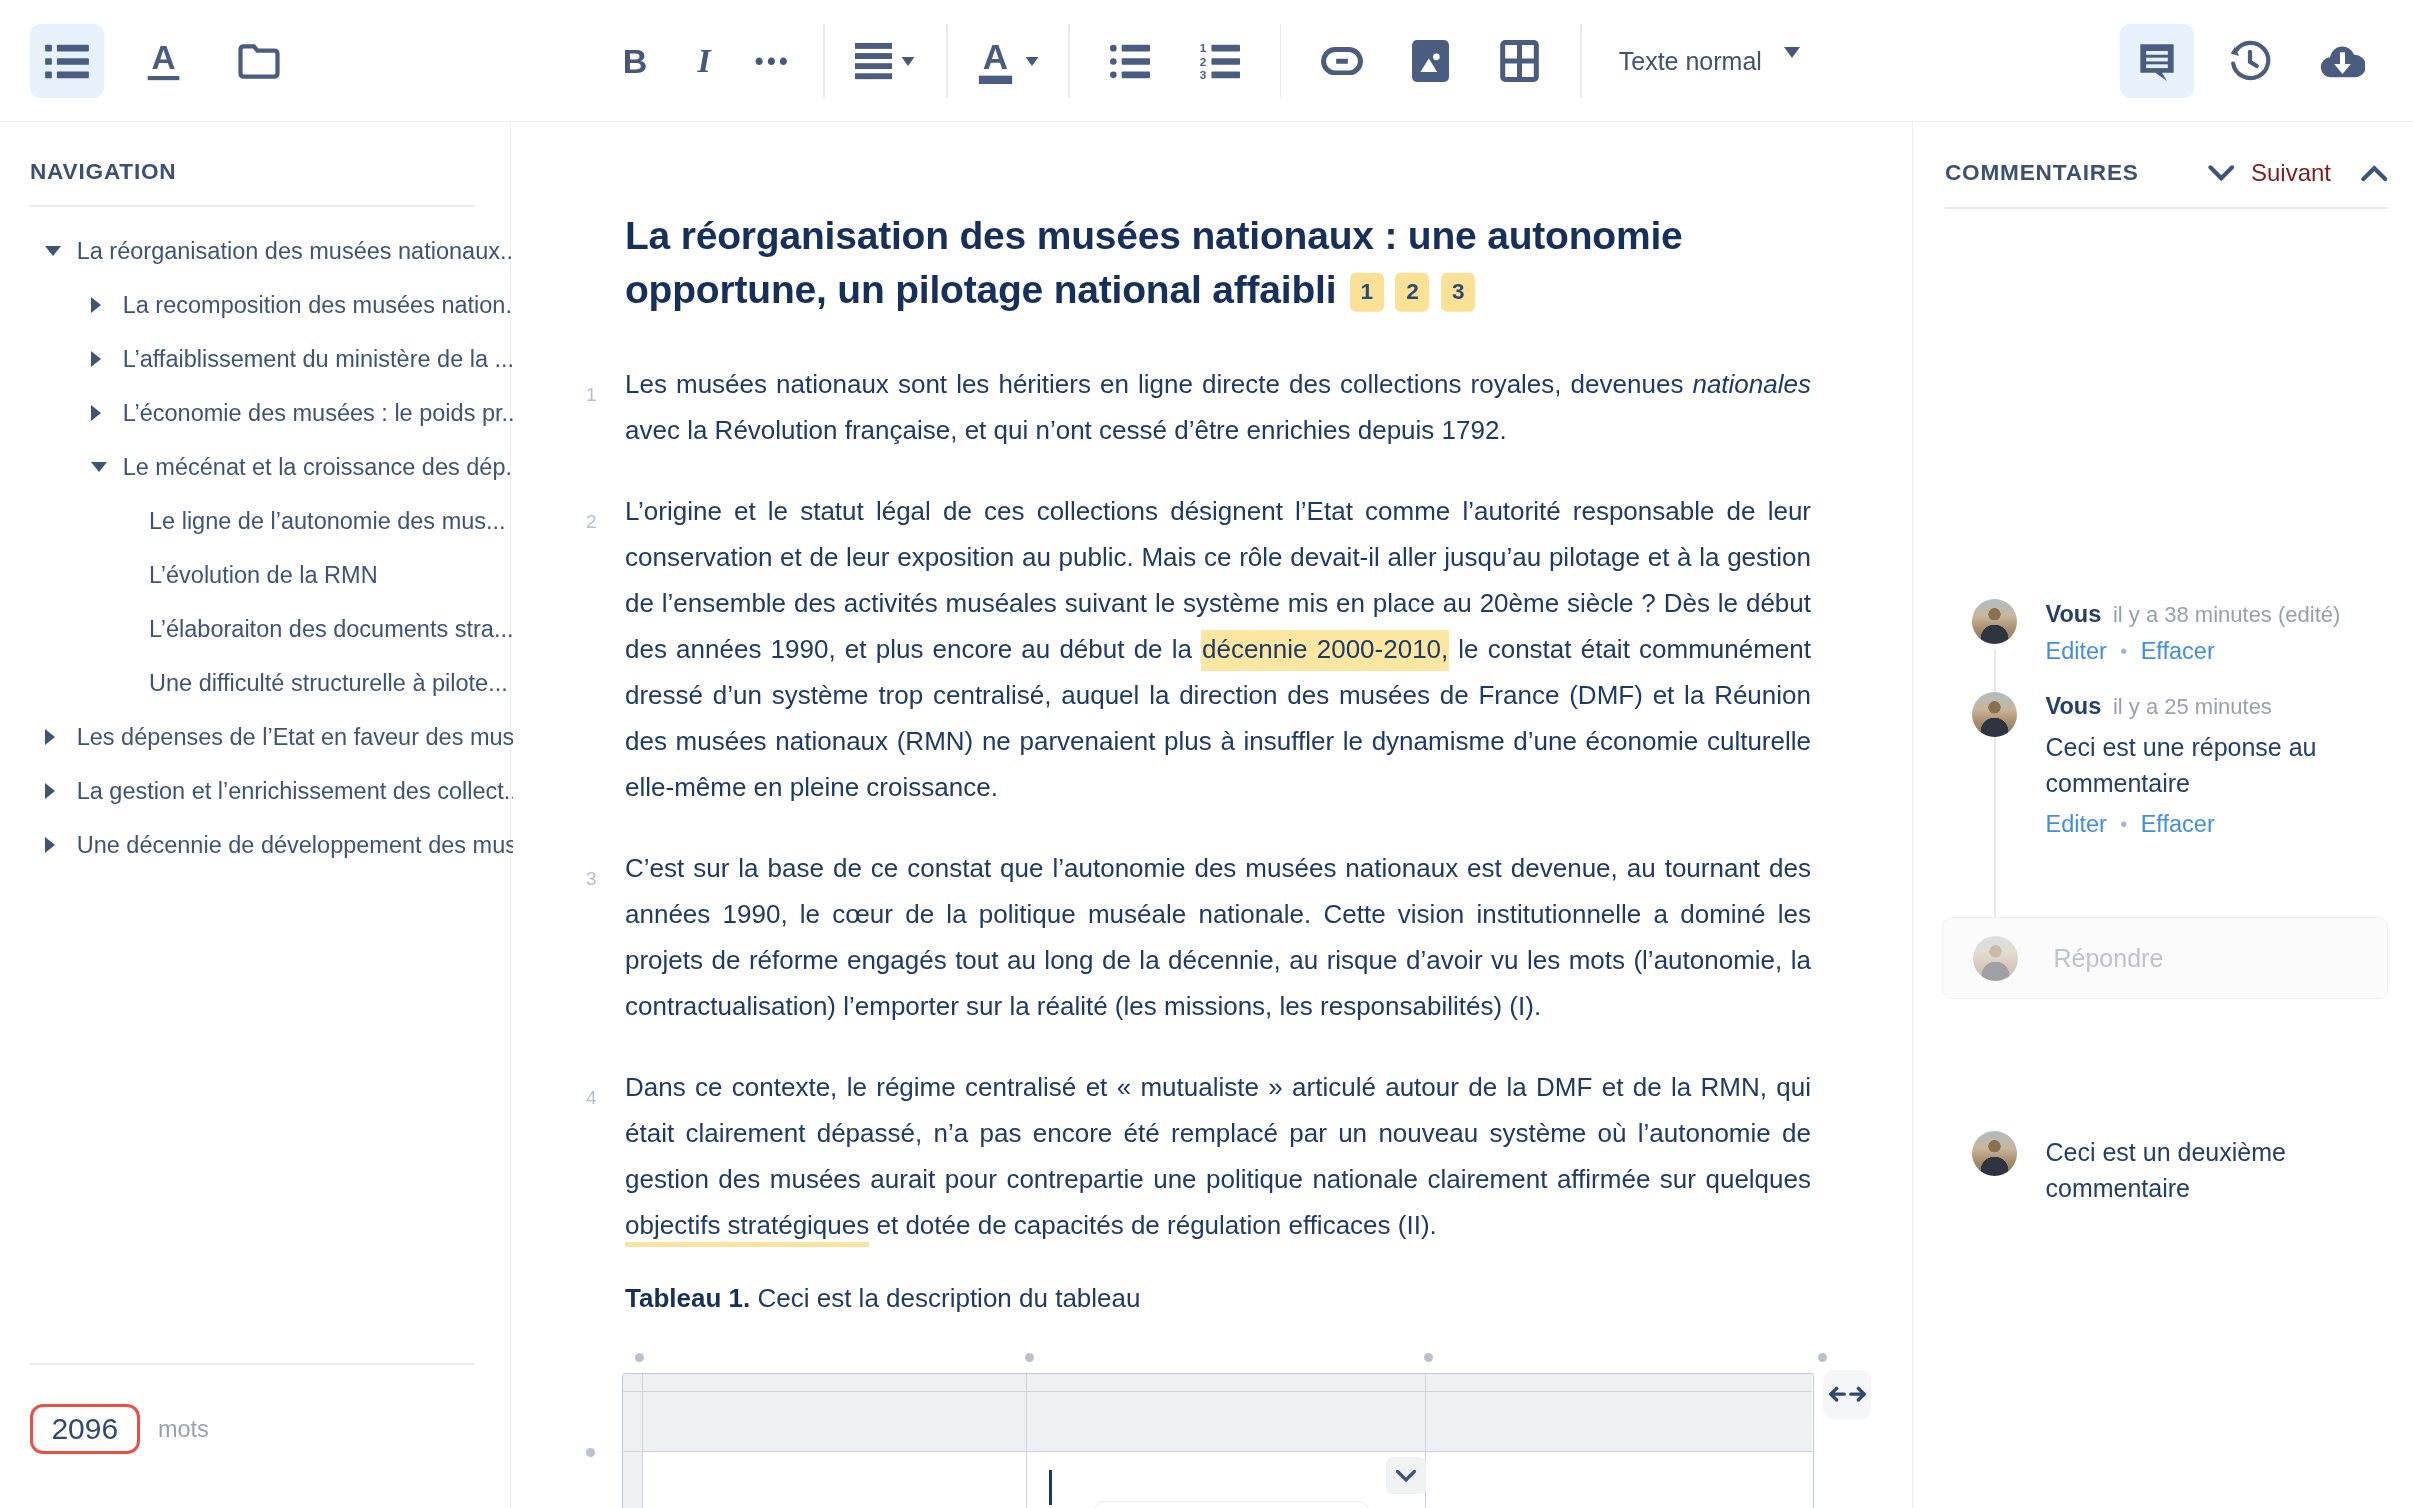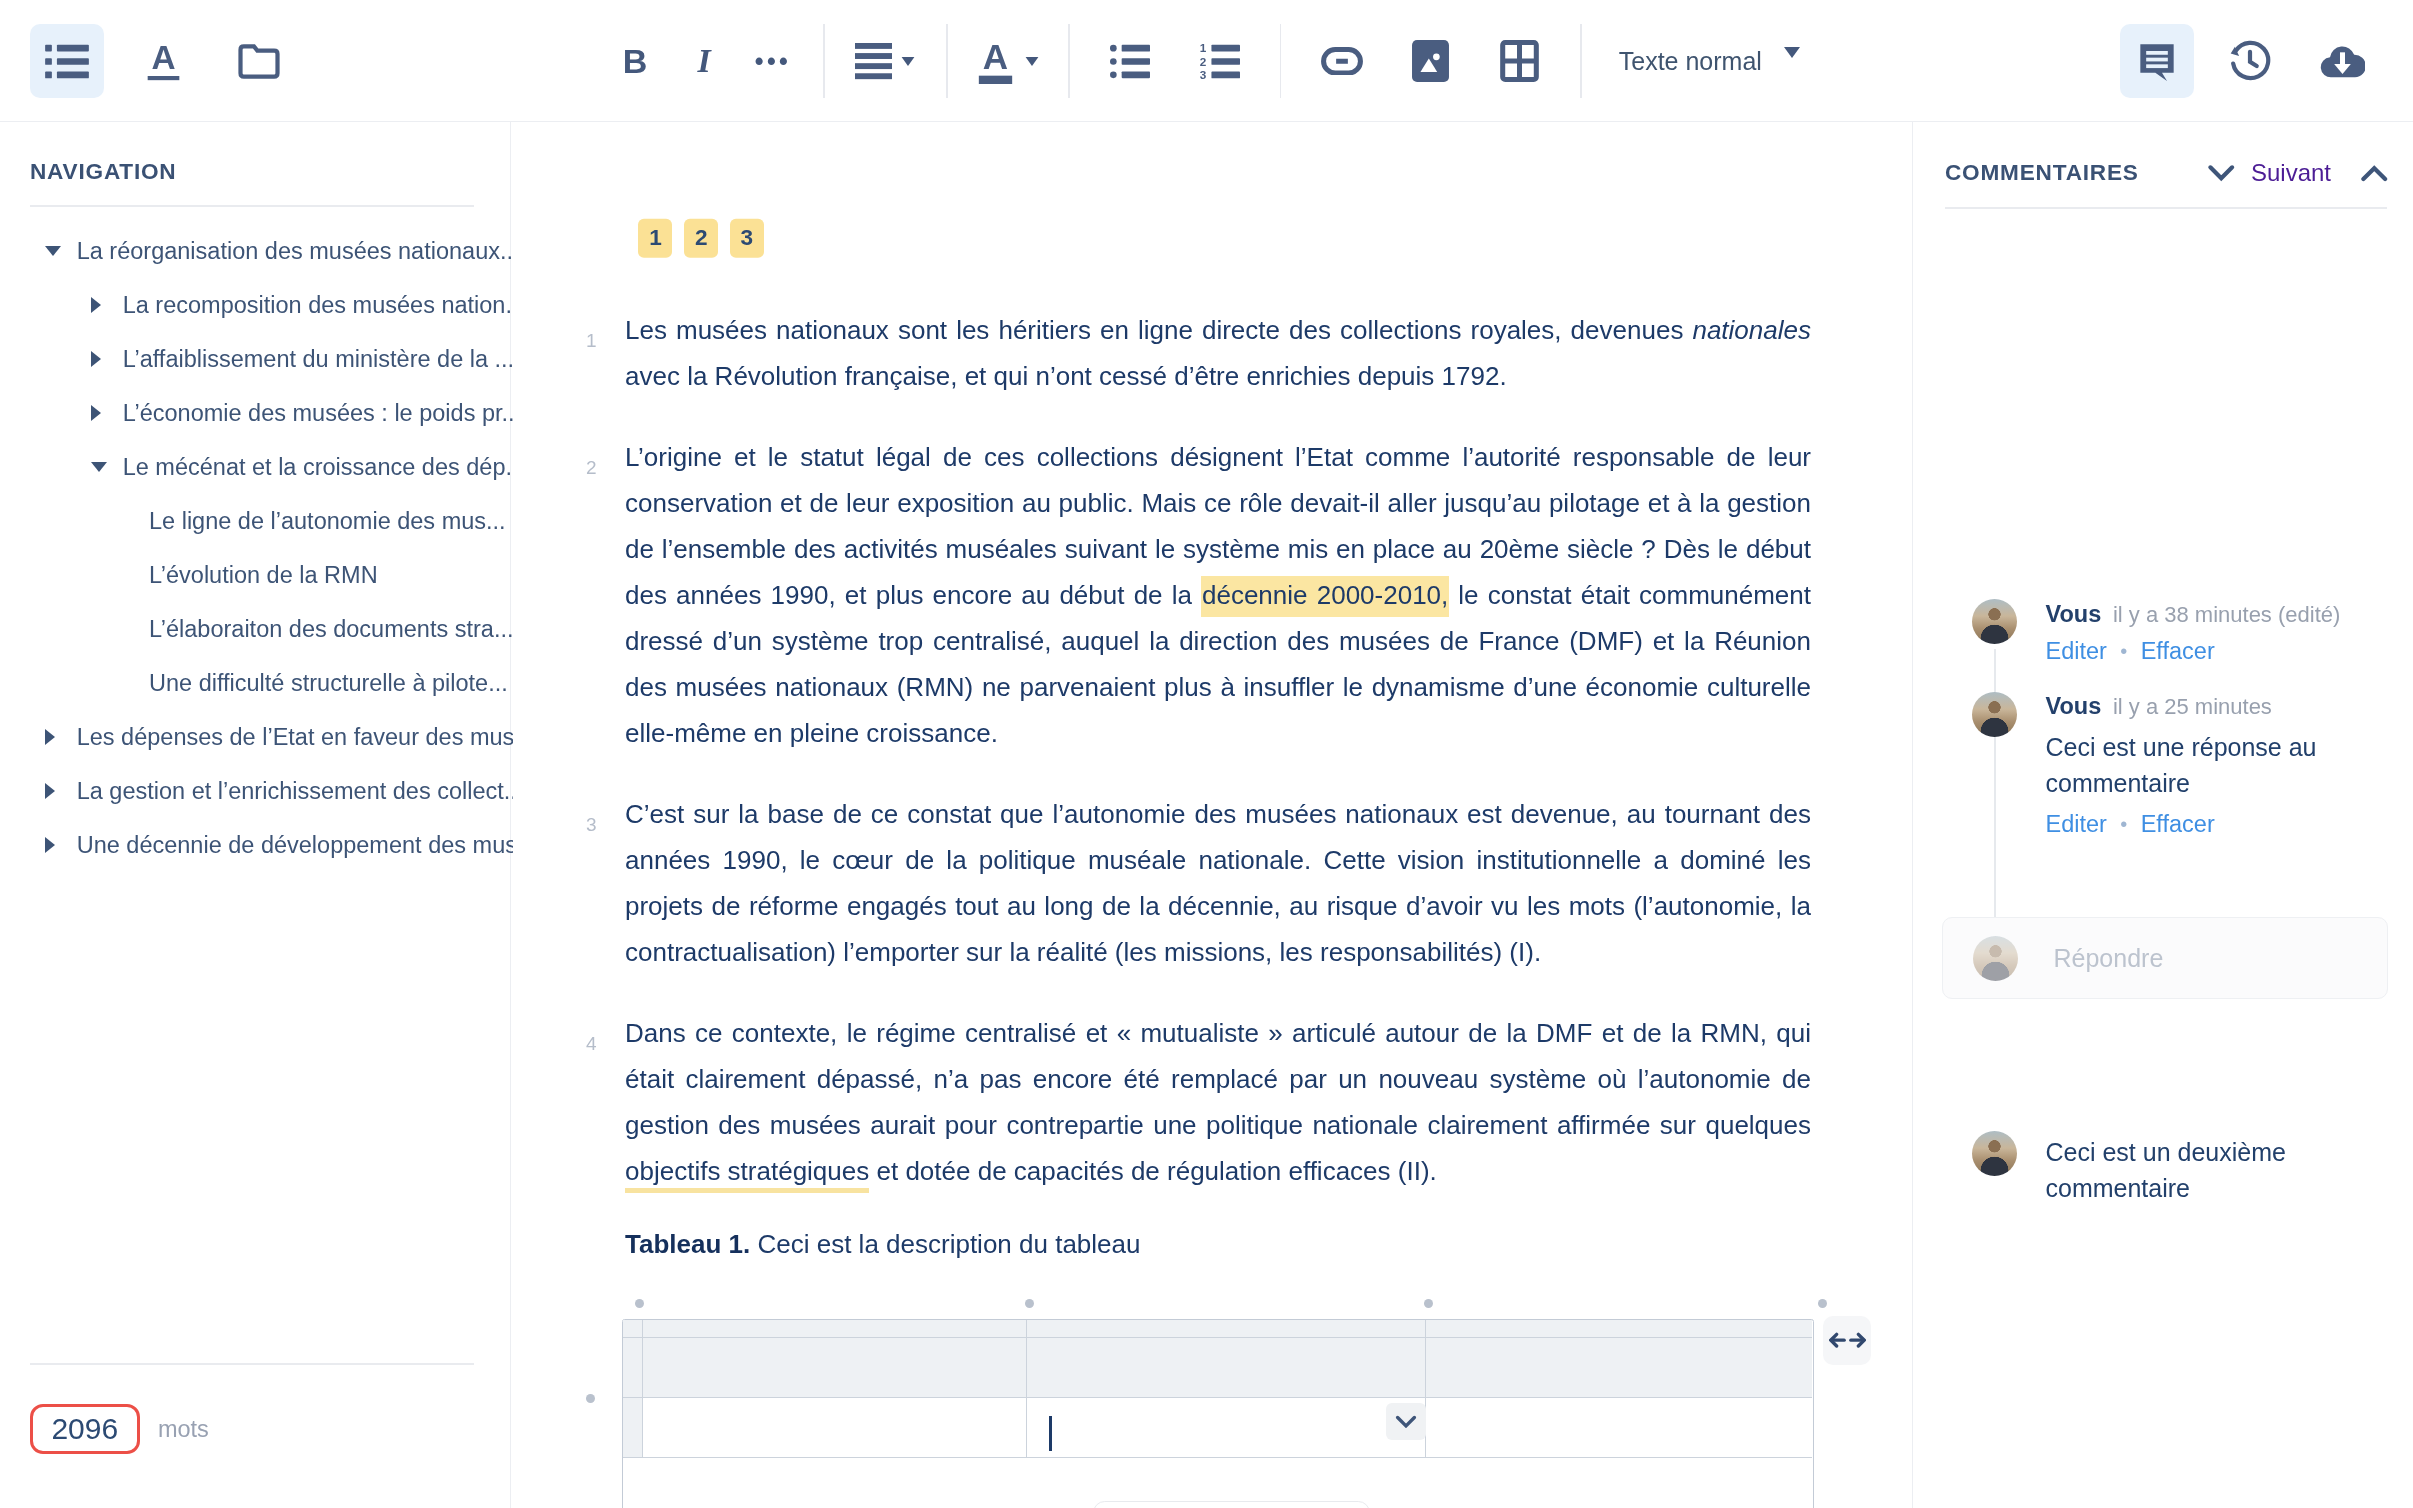--- a/index.html
+++ b/index.html
@@ -80,21 +80,21 @@
     background:#f5f6f8; border:none; border-radius:10px; display:flex; align-items:center; justify-content:center;
     cursor:pointer; }
   .bottom-pill { position:absolute; left:580px; top:1379px; width:277px; height:50px;
     background:#fff; border:1.7px solid #e8eaee; border-radius:11.7px; }
 
   
   .comments-panel { position:absolute; left:1912px; top:122px; width:501px; height:1386px;
     background:#fff; border-left:1.7px solid #eceef2; }
   .cm-header { position:absolute; left:32px; top:37px; right:25px; display:flex; align-items:center; }
   .cm-title { font-size:22.6px; font-weight:700; letter-spacing:0.8px; color:#3a5174; flex:1; }
-  .cm-next { font-size:24px; color:#4c1d95; margin:0 0 0 15px; background:none; border:none; cursor:pointer; }
+  .cm-next { font-size:24px; color:#7f1d1d; margin:0 0 0 15px; background:none; border:none; cursor:pointer; }
   .cm-divider { position:absolute; left:32px; top:85px; width:442px; height:1.7px; background:#e9ebef; }
   .thread { position:absolute; left:59px; right:20px; top:477px; }
   .thread-line { position:absolute; left:22px; top:50px; height:270px; width:1.7px; background:#e6e9ed; }
   .comment { position:relative; display:flex; }
   .comment + .comment { margin-top:27px; }
   .avatar { position:relative; width:45px; height:45px; border-radius:50%; flex:0 0 45px; overflow:hidden;
     background:
       radial-gradient(circle at 50% 88%, #2e3440 0 30%, transparent 31%),
       radial-gradient(circle at 50% 34%, #8a6f52 0 16%, transparent 17%),
       linear-gradient(180deg,#aebdc4 0%,#c9b69a 38%,#a98f6f 66%,#8a7355 100%);
@@ -342,21 +342,21 @@
     </div>
   <div class="nav-footer-divider"></div>
   <div class="wordcount">
     <span class="wc-box">2096</span>
     <span class="wc-label">mots</span>
   </div>
 </aside>
 
 <main class="editor">
   <div class="editor-inner">
-    <h1 class="doc-title"><span class="title-badges" id="title-badges">
+    <h1 class="doc-title"><span>La réorganisation des musées nationaux : une autonomie opportune, un pilotage national affaibli</span><span class="title-badges" id="title-badges">
           <span class="badge">1</span>
           <span class="badge">2</span>
           <span class="badge">3</span>
         </span></h1>
 
     <div id="paragraphs">
         <div class="paragraph"><span class="pnum">1</span><span>Les musées nationaux sont les héritiers en ligne directe des collections royales, devenues </span><span class="seg-italic">nationales</span><span> avec la Révolution française, et qui n’ont cessé d’être enrichies depuis 1792.</span></div>
         <div class="paragraph"><span class="pnum">2</span><span>L’origine et le statut légal de ces collections désignent l’Etat comme l’autorité responsable de leur conservation et de leur exposition au public. Mais ce rôle devait-il aller jusqu’au pilotage et à la gestion de l’ensemble des activités muséales suivant le système mis en place au 20ème siècle ? Dès le début des années 1990, et plus encore au début de la </span><span class="seg-hl">décennie 2000-2010,</span><span> le constat était communément dressé d’un système trop centralisé, auquel la direction des musées de France (DMF) et la Réunion des musées nationaux (RMN) ne parvenaient plus à insuffler le dynamisme d’une économie culturelle elle-même en pleine croissance.</span></div>
         <div class="paragraph"><span class="pnum">3</span><span>C’est sur la base de ce constat que l’autonomie des musées nationaux est devenue, au tournant des années 1990, le cœur de la politique muséale nationale. Cette vision institutionnelle a dominé les projets de réforme engagés tout au long de la décennie, au risque d’avoir vu les mots (l’autonomie, la contractualisation) l’emporter sur la réalité (les missions, les responsabilités) (I).</span></div>
         <div class="paragraph"><span class="pnum">4</span><span>Dans ce contexte, le régime centralisé et « mutualiste » articulé autour de la DMF et de la RMN, qui était clairement dépassé, n’a pas encore été remplacé par un nouveau système où l’autonomie de gestion des musées aurait pour contrepartie une politique nationale clairement affirmée sur quelques </span><span class="seg-ul">objectifs stratégiques</span><span> et dotée de capacités de régulation efficaces (II).</span></div>

